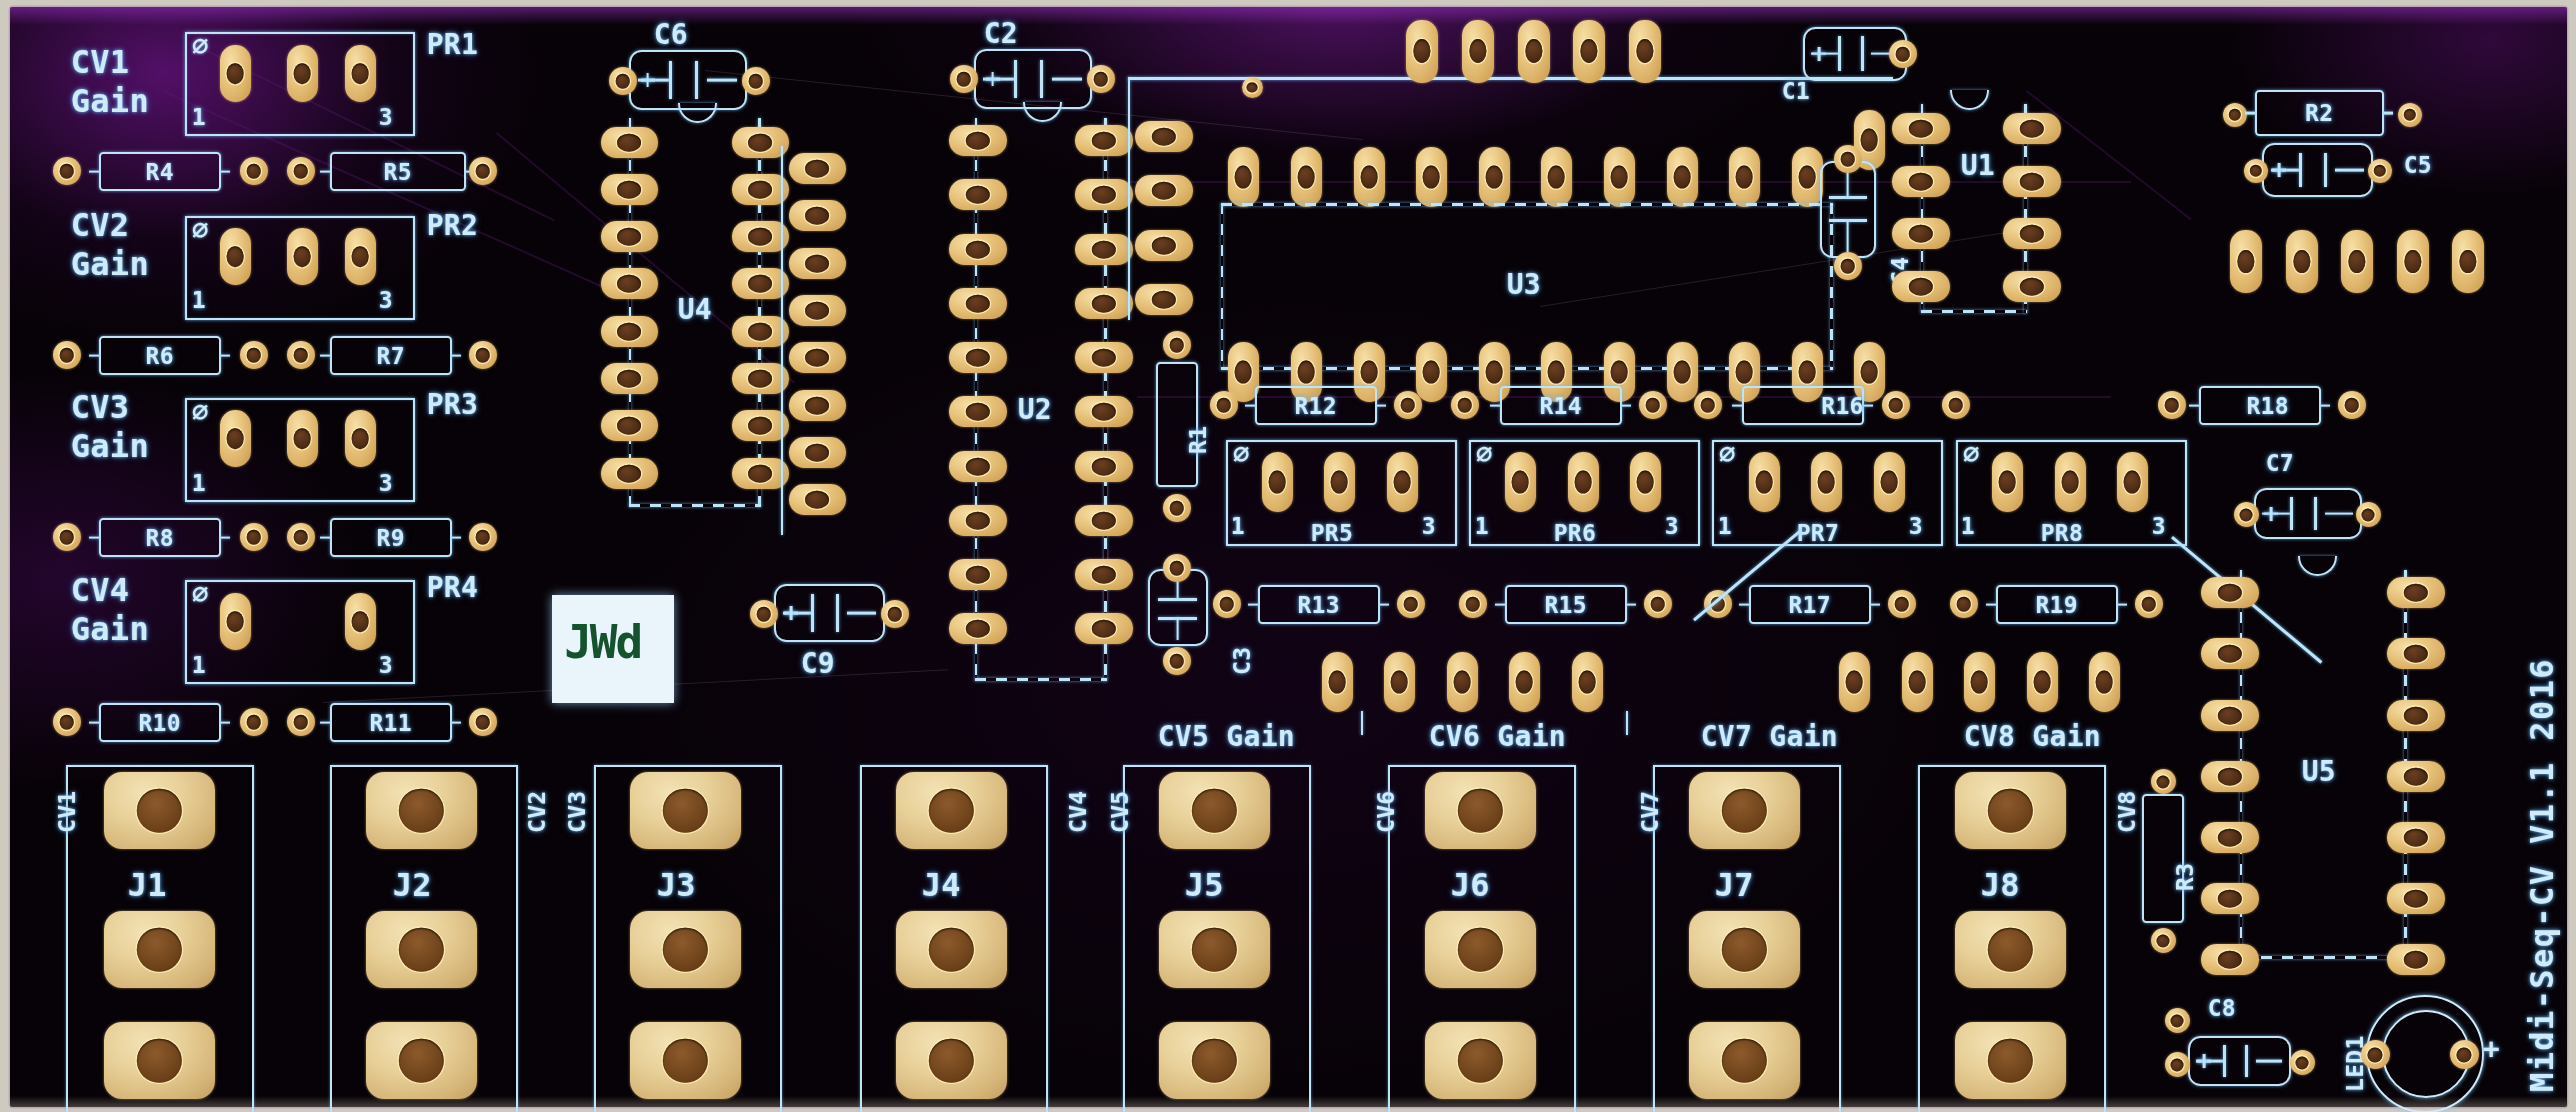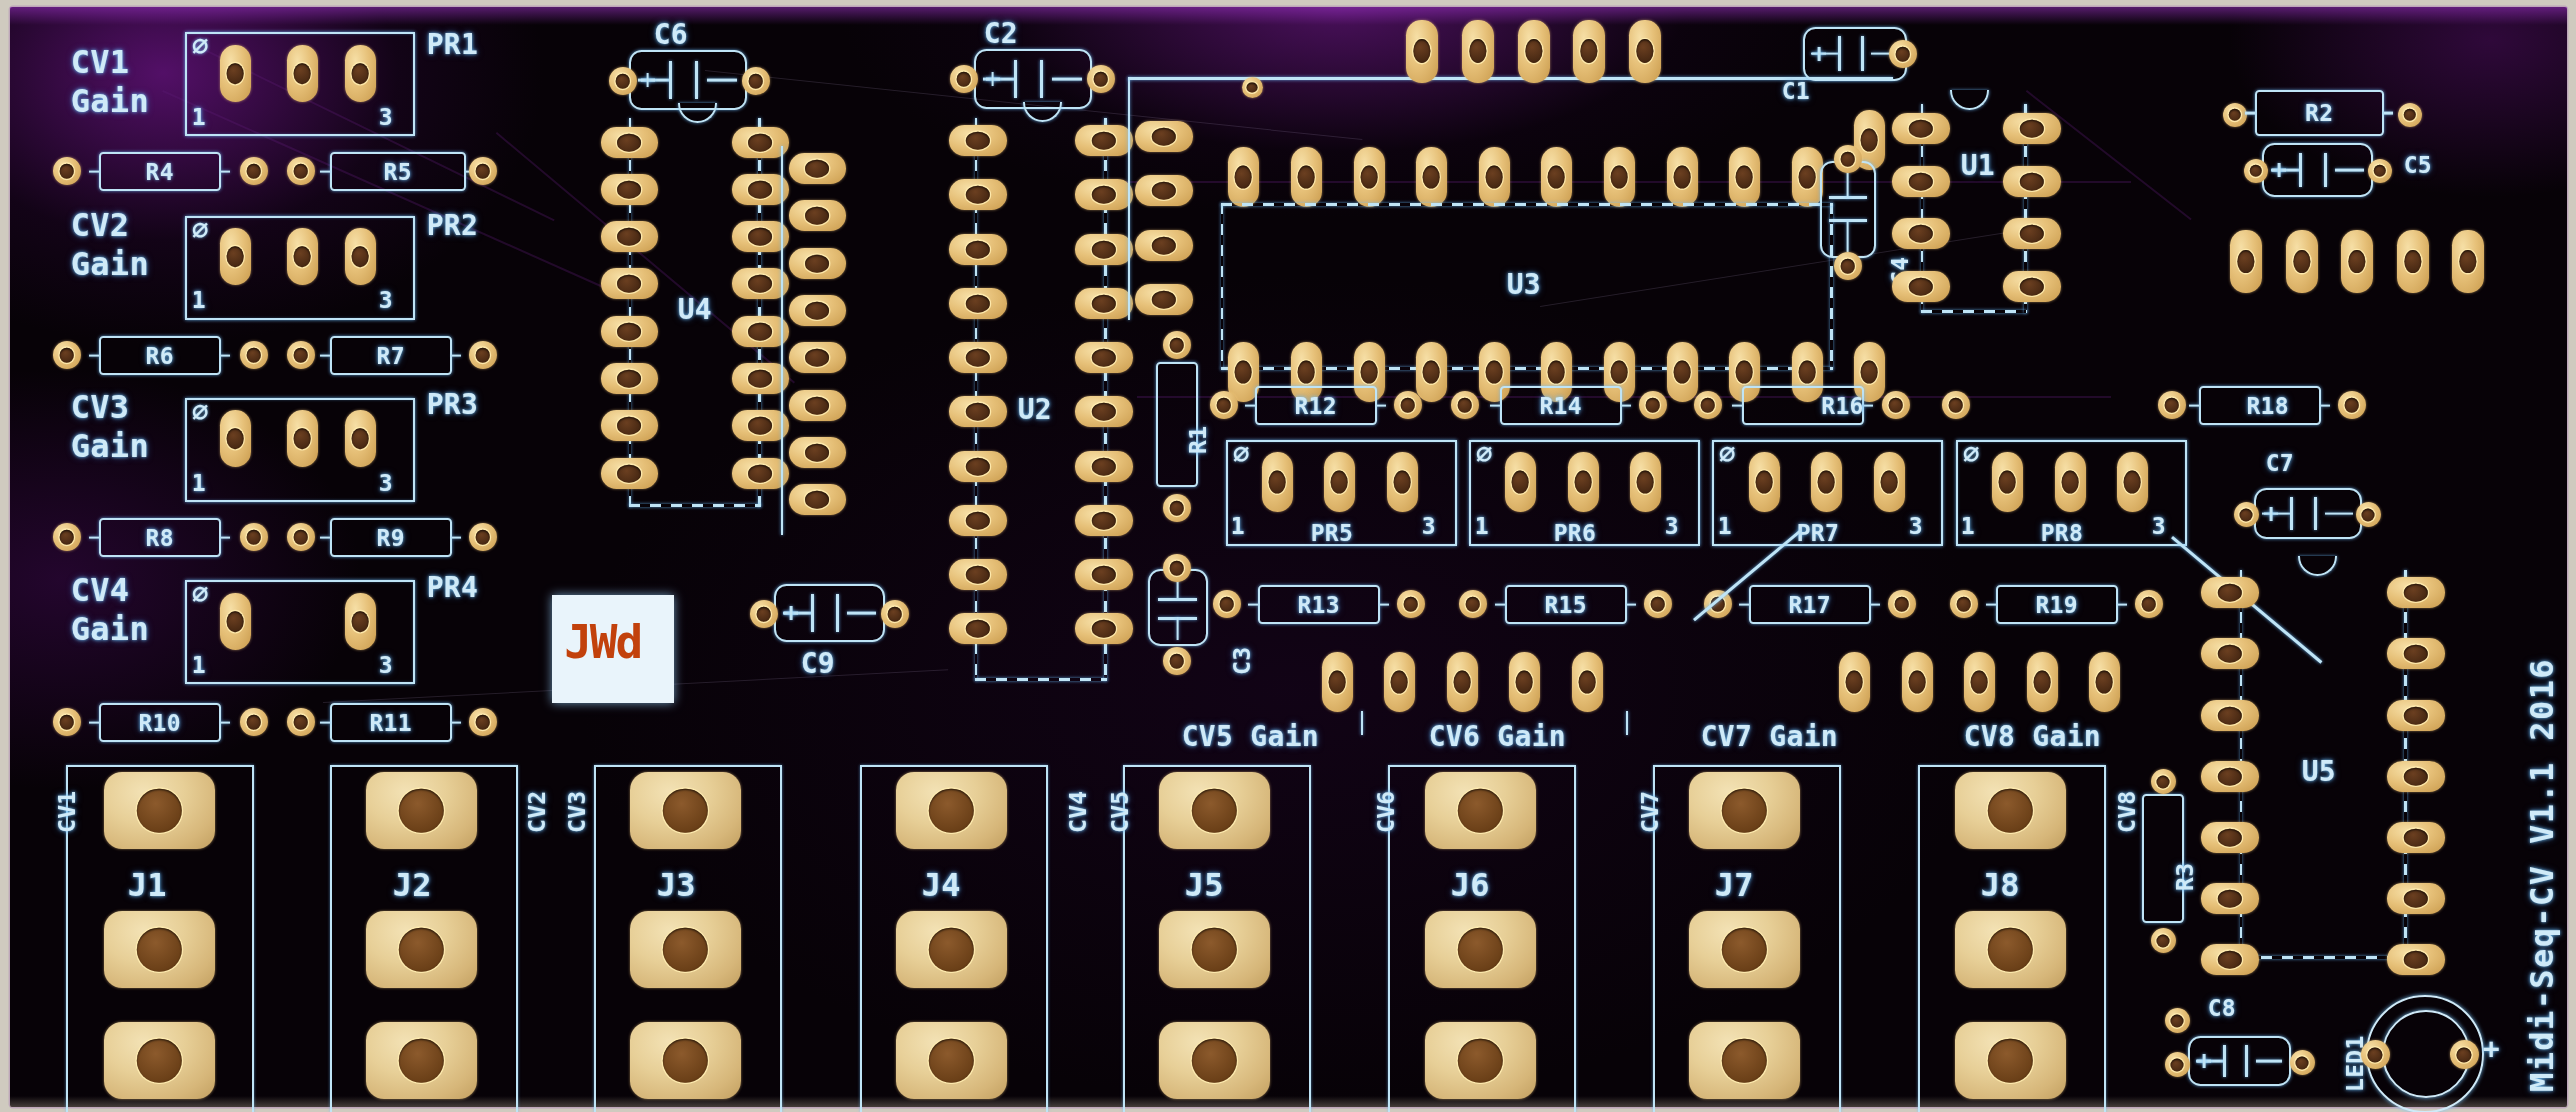--- a/index.html
+++ b/index.html
@@ -96,21 +96,21 @@
   .trace{position:absolute;background:rgba(92,28,118,.32);}
   .scratch{position:absolute;background:rgba(190,175,215,.16);transform-origin:0 0;}
 
   .notch{position:absolute;width:39px;height:19.5px;border:2.1px solid #bfe4f6;border-top:none;border-radius:0 0 21px 21px;
     box-sizing:border-box;box-shadow:0 0 3.5px rgba(110,190,255,.8);background:transparent;}
 
   .trimarrow{position:absolute;color:#cfeaf8;font-size:28px;font-weight:bold;
     text-shadow:0 0 3.5px rgba(120,200,255,.95);}
 
   #logo{position:absolute;background:#e9f4fb;box-shadow:0 0 9.7px rgba(150,210,255,.7);}
-  #logo .lg{position:absolute;color:#c2410c;font-weight:bold;font-family:"DejaVu Sans Mono",monospace;}
+  #logo .lg{position:absolute;color:#14532d;font-weight:bold;font-family:"DejaVu Sans Mono",monospace;}
 
   .ledring{position:absolute;border:2.8px solid #cfeaf8;border-radius:50%;box-sizing:border-box;
     box-shadow:0 0 4.2px rgba(120,200,255,.9);}
   .ledring2{position:absolute;border:2.8px solid #cfeaf8;border-radius:50%;box-sizing:border-box;
     box-shadow:0 0 4.2px rgba(120,200,255,.9);}
 </style>
 </head>
 <body>
 
 <div id="stage">
@@ -581,21 +581,21 @@
         <div class="lead r"></div>
       <div class="lbl silk sk-m" style="position:absolute;left:0;right:0;text-align:center;">R19</div>
     </div>
     <div class="pad pr" style="left:2125px;top:583px;width:28px;height:28px;"></div>
 
     <div class="pad pv" style="left:1312px;top:645px;width:31px;height:60px;"></div>
     <div class="pad pv" style="left:1374px;top:645px;width:31px;height:60px;"></div>
     <div class="pad pv" style="left:1437px;top:645px;width:31px;height:60px;"></div>
     <div class="pad pv" style="left:1499px;top:645px;width:31px;height:60px;"></div>
     <div class="pad pv" style="left:1562px;top:645px;width:31px;height:60px;"></div>
-    <div class="silk sk-l" style="left:1148px;top:716px;margin-left:24px;">CV5 Gain</div>
+    <div class="silk sk-l" style="left:1148px;top:716px;">CV5 Gain</div>
     <div class="silk sk-l" style="left:1419px;top:716px;">CV6 Gain</div>
 
     <div class="pad pv" style="left:1829px;top:645px;width:31px;height:60px;"></div>
     <div class="pad pv" style="left:1892px;top:645px;width:31px;height:60px;"></div>
     <div class="pad pv" style="left:1954px;top:645px;width:31px;height:60px;"></div>
     <div class="pad pv" style="left:2017px;top:645px;width:31px;height:60px;"></div>
     <div class="pad pv" style="left:2079px;top:645px;width:31px;height:60px;"></div>
     <div class="silk sk-l" style="left:1691px;top:716px;">CV7 Gain</div>
     <div class="silk sk-l" style="left:1954px;top:716px;">CV8 Gain</div>
 

